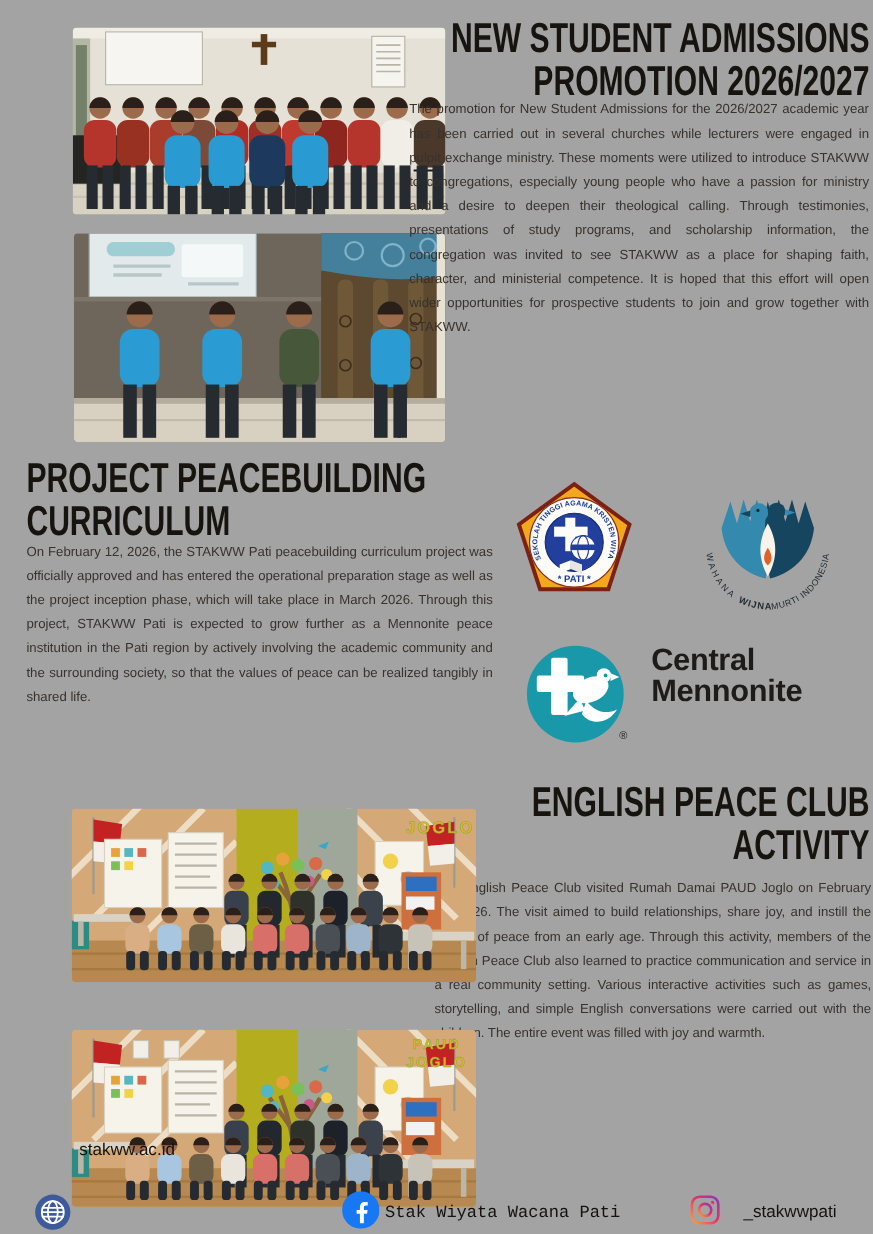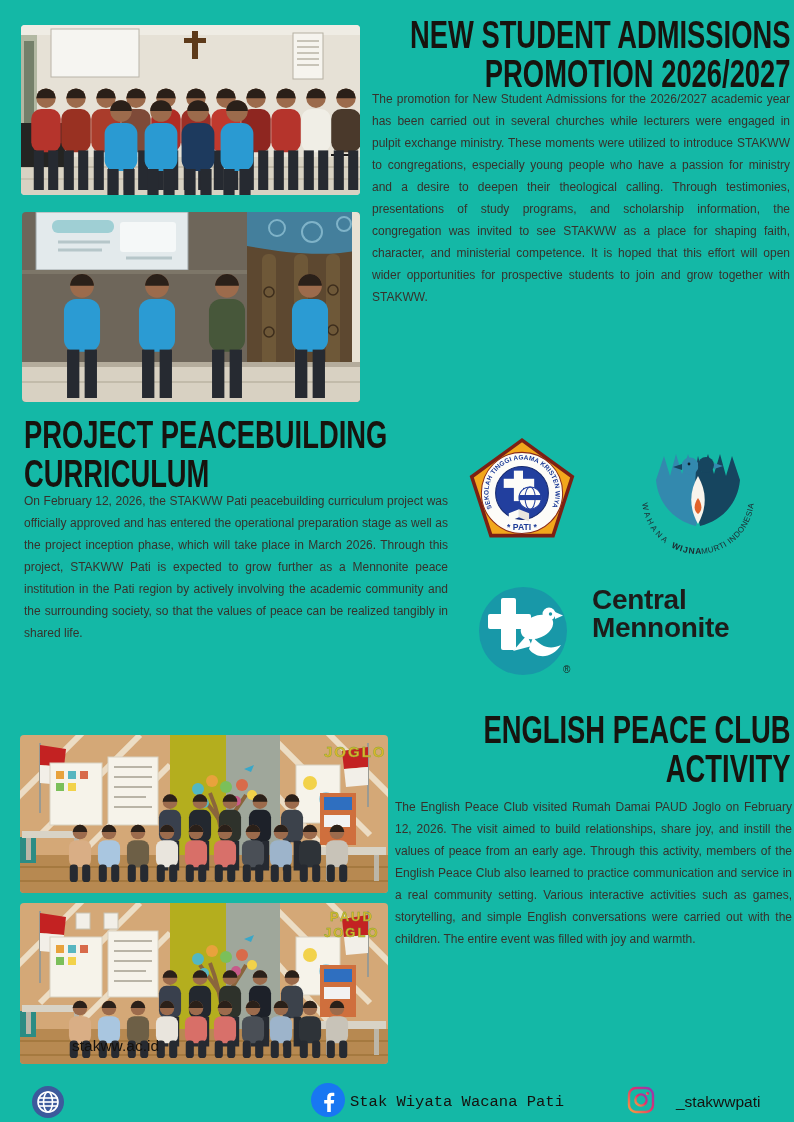--- a/index.html
+++ b/index.html
@@ -1,18 +1,18 @@
 <!DOCTYPE html>
 <html><head>
 <meta charset="utf-8">
 <style>
   html,body{margin:0;padding:0;background:#e9e5dc;}
-  .page{position:relative;width:794px;height:1122px;background:#14b8a6;overflow:hidden;
+  .page{position:relative;width:794px;height:1122px;background:#a3a3a3;overflow:hidden;
         font-family:"Liberation Sans",sans-serif;margin:0 auto;}
-  .photo{position:absolute;border-radius:4px;overflow:hidden;}
+  .photo{position:absolute;border-radius:4px;overflow:hidden;margin-left:45px;}
   .photo svg{display:block;}
   .headline{position:absolute;font-weight:bold;font-size:38px;line-height:39px;
             color:#17130e;white-space:nowrap;letter-spacing:0;}
   .headline.right{text-align:right;transform:scaleX(0.72);transform-origin:100% 0;}
   .headline.left{transform:scaleX(0.72);transform-origin:0 0;}
   .bodytext{position:absolute;font-size:12px;line-height:22px;color:#37322c;
             text-align:justify;}
   .logo{position:absolute;}
   .mcc-text{position:absolute;font-weight:bold;font-size:28px;line-height:28px;
             color:#1d1c1a;letter-spacing:-0.3px;}
@@ -298,21 +298,21 @@
         <use href="#p-sit" transform="translate(176,120) scale(1.35)" style="color:#d86f68"></use>
         <use href="#p-sit" transform="translate(205,120) scale(1.35)" style="color:#d8706a"></use>
         <use href="#p-sit" transform="translate(233,120) scale(1.35)" style="color:#4a4f56"></use>
         <use href="#p-sit" transform="translate(261,120) scale(1.35)" style="color:#9db4cb"></use>
         <use href="#p-sit" transform="translate(290,120) scale(1.35)" style="color:#2e3338"></use>
         <use href="#p-sit" transform="translate(317,120) scale(1.35)" style="color:#c8c3b8"></use>
       </g>
     </svg>
   </div>
 
-  <div class="photo" style="left:20px;top:903px;width:368px;height:161px;">
+  <div class="photo" style="left:20px;top:936px;width:368px;height:161px;">
     <svg width="368" height="167" viewBox="0 0 368 167">
       <rect width="368" height="167" fill="#d4a877"></rect>
       <g stroke="#f2ead8" stroke-width="6" opacity="0.8">
         <line x1="-10" y1="70" x2="70" y2="-10"></line>
           <line x1="20" y1="100" x2="120" y2="0"></line>
         <line x1="60" y1="120" x2="150" y2="30"></line>
         <line x1="380" y1="70" x2="300" y2="-10"></line>
           <line x1="350" y1="100" x2="250" y2="0"></line>
         <line x1="310" y1="120" x2="230" y2="30"></line>
       </g>

